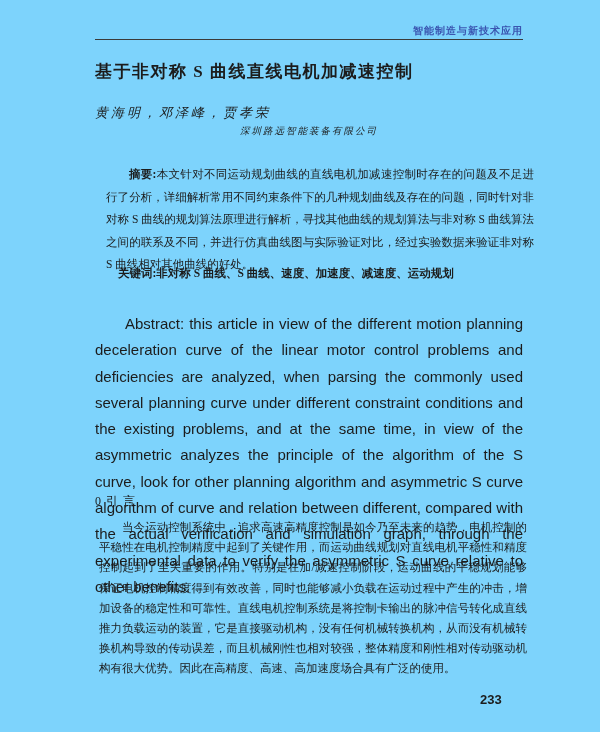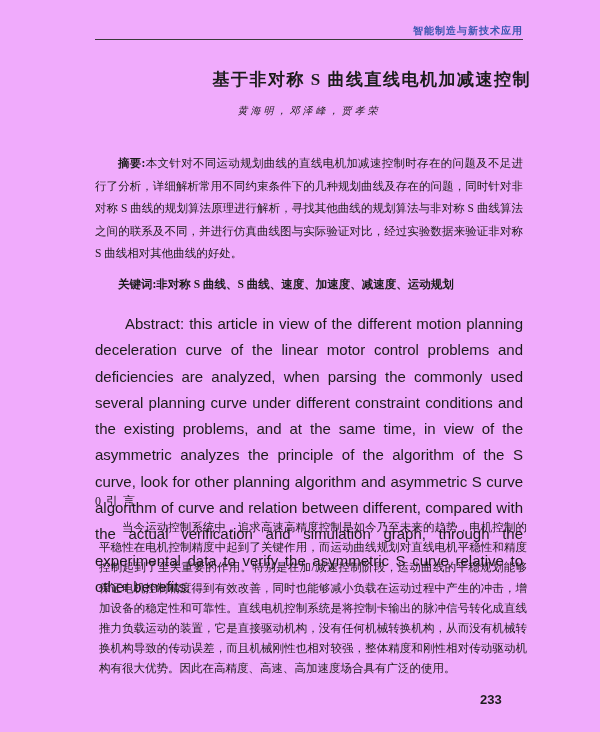--- a/index.html
+++ b/index.html
@@ -1,69 +1,69 @@
 <!DOCTYPE html>
 <html><head>
 <meta charset="utf-8">
 <style>
   html,body{margin:0;padding:0;background:#ffffff;}
   .sheet{
     position:relative;
     width:600px;height:732px;
-    background:#f0abfc;
+    background:#7dd3fc;
     overflow:hidden;
     font-family:"Liberation Serif","DejaVu Serif",serif;
     color:#1c1c1c;
   }
   .abs{position:absolute;left:95px;width:428px;}
   .header-rule{
     top:39px;
     border-top:1.3px solid #3a3a3a;
     height:0;
   }
   .journal-header{
     top:24px;
     text-align:right;
     font-size:10px;
     font-weight:600;
     letter-spacing:1px;
     font-family:"Liberation Sans","DejaVu Sans",sans-serif;
   }
   .paper-title{
     top:60px;
-    margin:8px;
-    text-align:right;
+    margin:0;
+    text-align:left;
     font-size:17px;
     font-weight:bold;
     letter-spacing:1.5px;
   }
   .authors{
     top:104px;
-    text-align:center;
-    font-size:10px;
+    text-align:left;
+    font-size:13px;
     font-style:italic;
     letter-spacing:3px;
   }
   .affiliation{
     top:125px;
     text-align:center;
     font-size:9.5px;
     font-style:italic;
     letter-spacing:2px;
   }
   .abstract-zh{
     top:152px;
     font-size:11.5px;
     line-height:22.6px;
     text-align:justify;
     text-indent:2em;
-    margin:0;
+    margin:11px;
   }
   .keywords-zh{
-    top:277px;
+    top:266px;
     font-size:11.5px;
     text-indent:2em;
     margin:0;
     font-weight:600;
   }
   .abstract-en{
     top:311px;
     font-size:15px;
     line-height:26.3px;
     text-align:justify;
@@ -109,20 +109,21 @@
 <div class="sheet" style="color: rgb(28, 28, 28);">
 
   <div class="abs journal-header" style="color: rgb(58, 85, 176);">智能制造与新技术应用</div>
 
   <div class="abs header-rule"></div>
 
   <h1 class="abs paper-title">基于非对称 S 曲线直线电机加减速控制</h1>
 
   <div class="abs authors">黄海明，邓泽峰，贾孝荣</div>
 
+  <div class="abs affiliation">深圳路远智能装备有限公司</div>
 
   <p class="abs abstract-zh">
     <span class="bold">摘要:</span><span>本文针对不同运动规划曲线的直线电机加减速控制时存在的问题及不足进行了分析，详细解析常用不同约束条件下的几种规划曲线及存在的问题，同时针对非对称 S 曲线的规划算法原理进行解析，寻找其他曲线的规划算法与非对称 S 曲线算法之间的联系及不同，并进行仿真曲线图与实际验证对比，经过实验数据来验证非对称 S 曲线相对其他曲线的好处。</span>
   </p>
 
   <p class="abs keywords-zh">
     <span class="bold">关键词:</span><span>非对称 S 曲线、S 曲线、速度、加速度、减速度、运动规划</span>
   </p>
 
   <p class="abs abstract-en">

